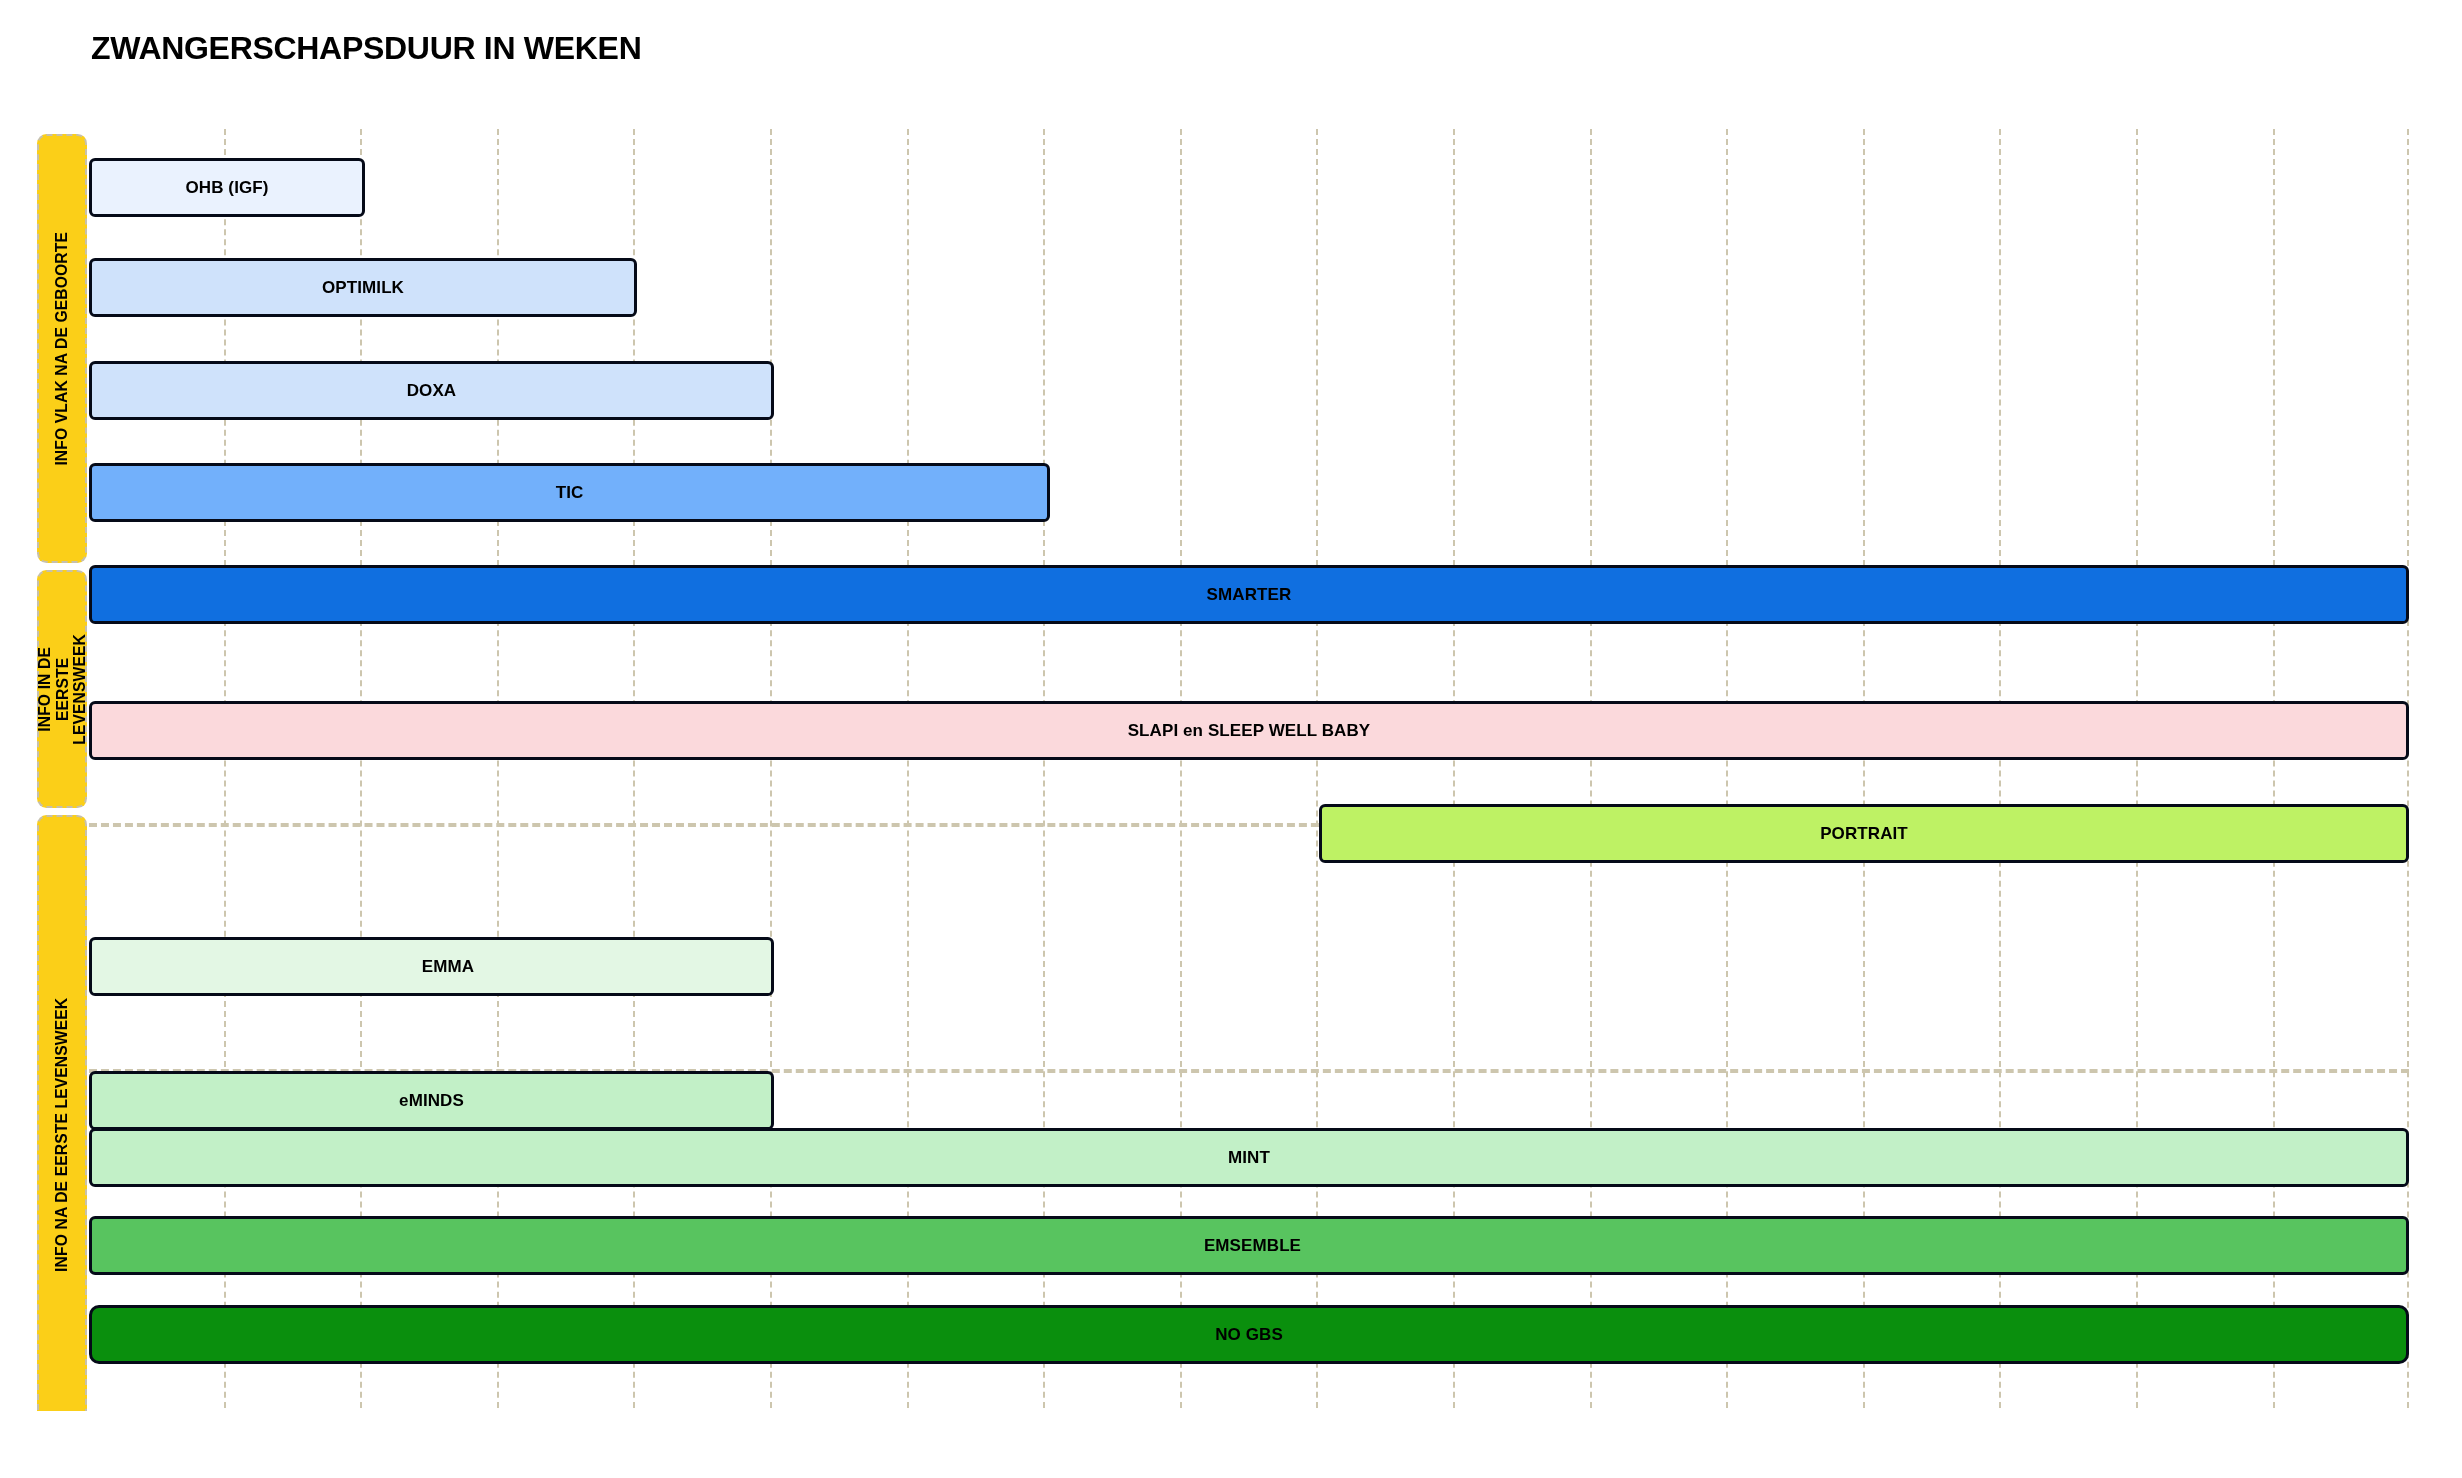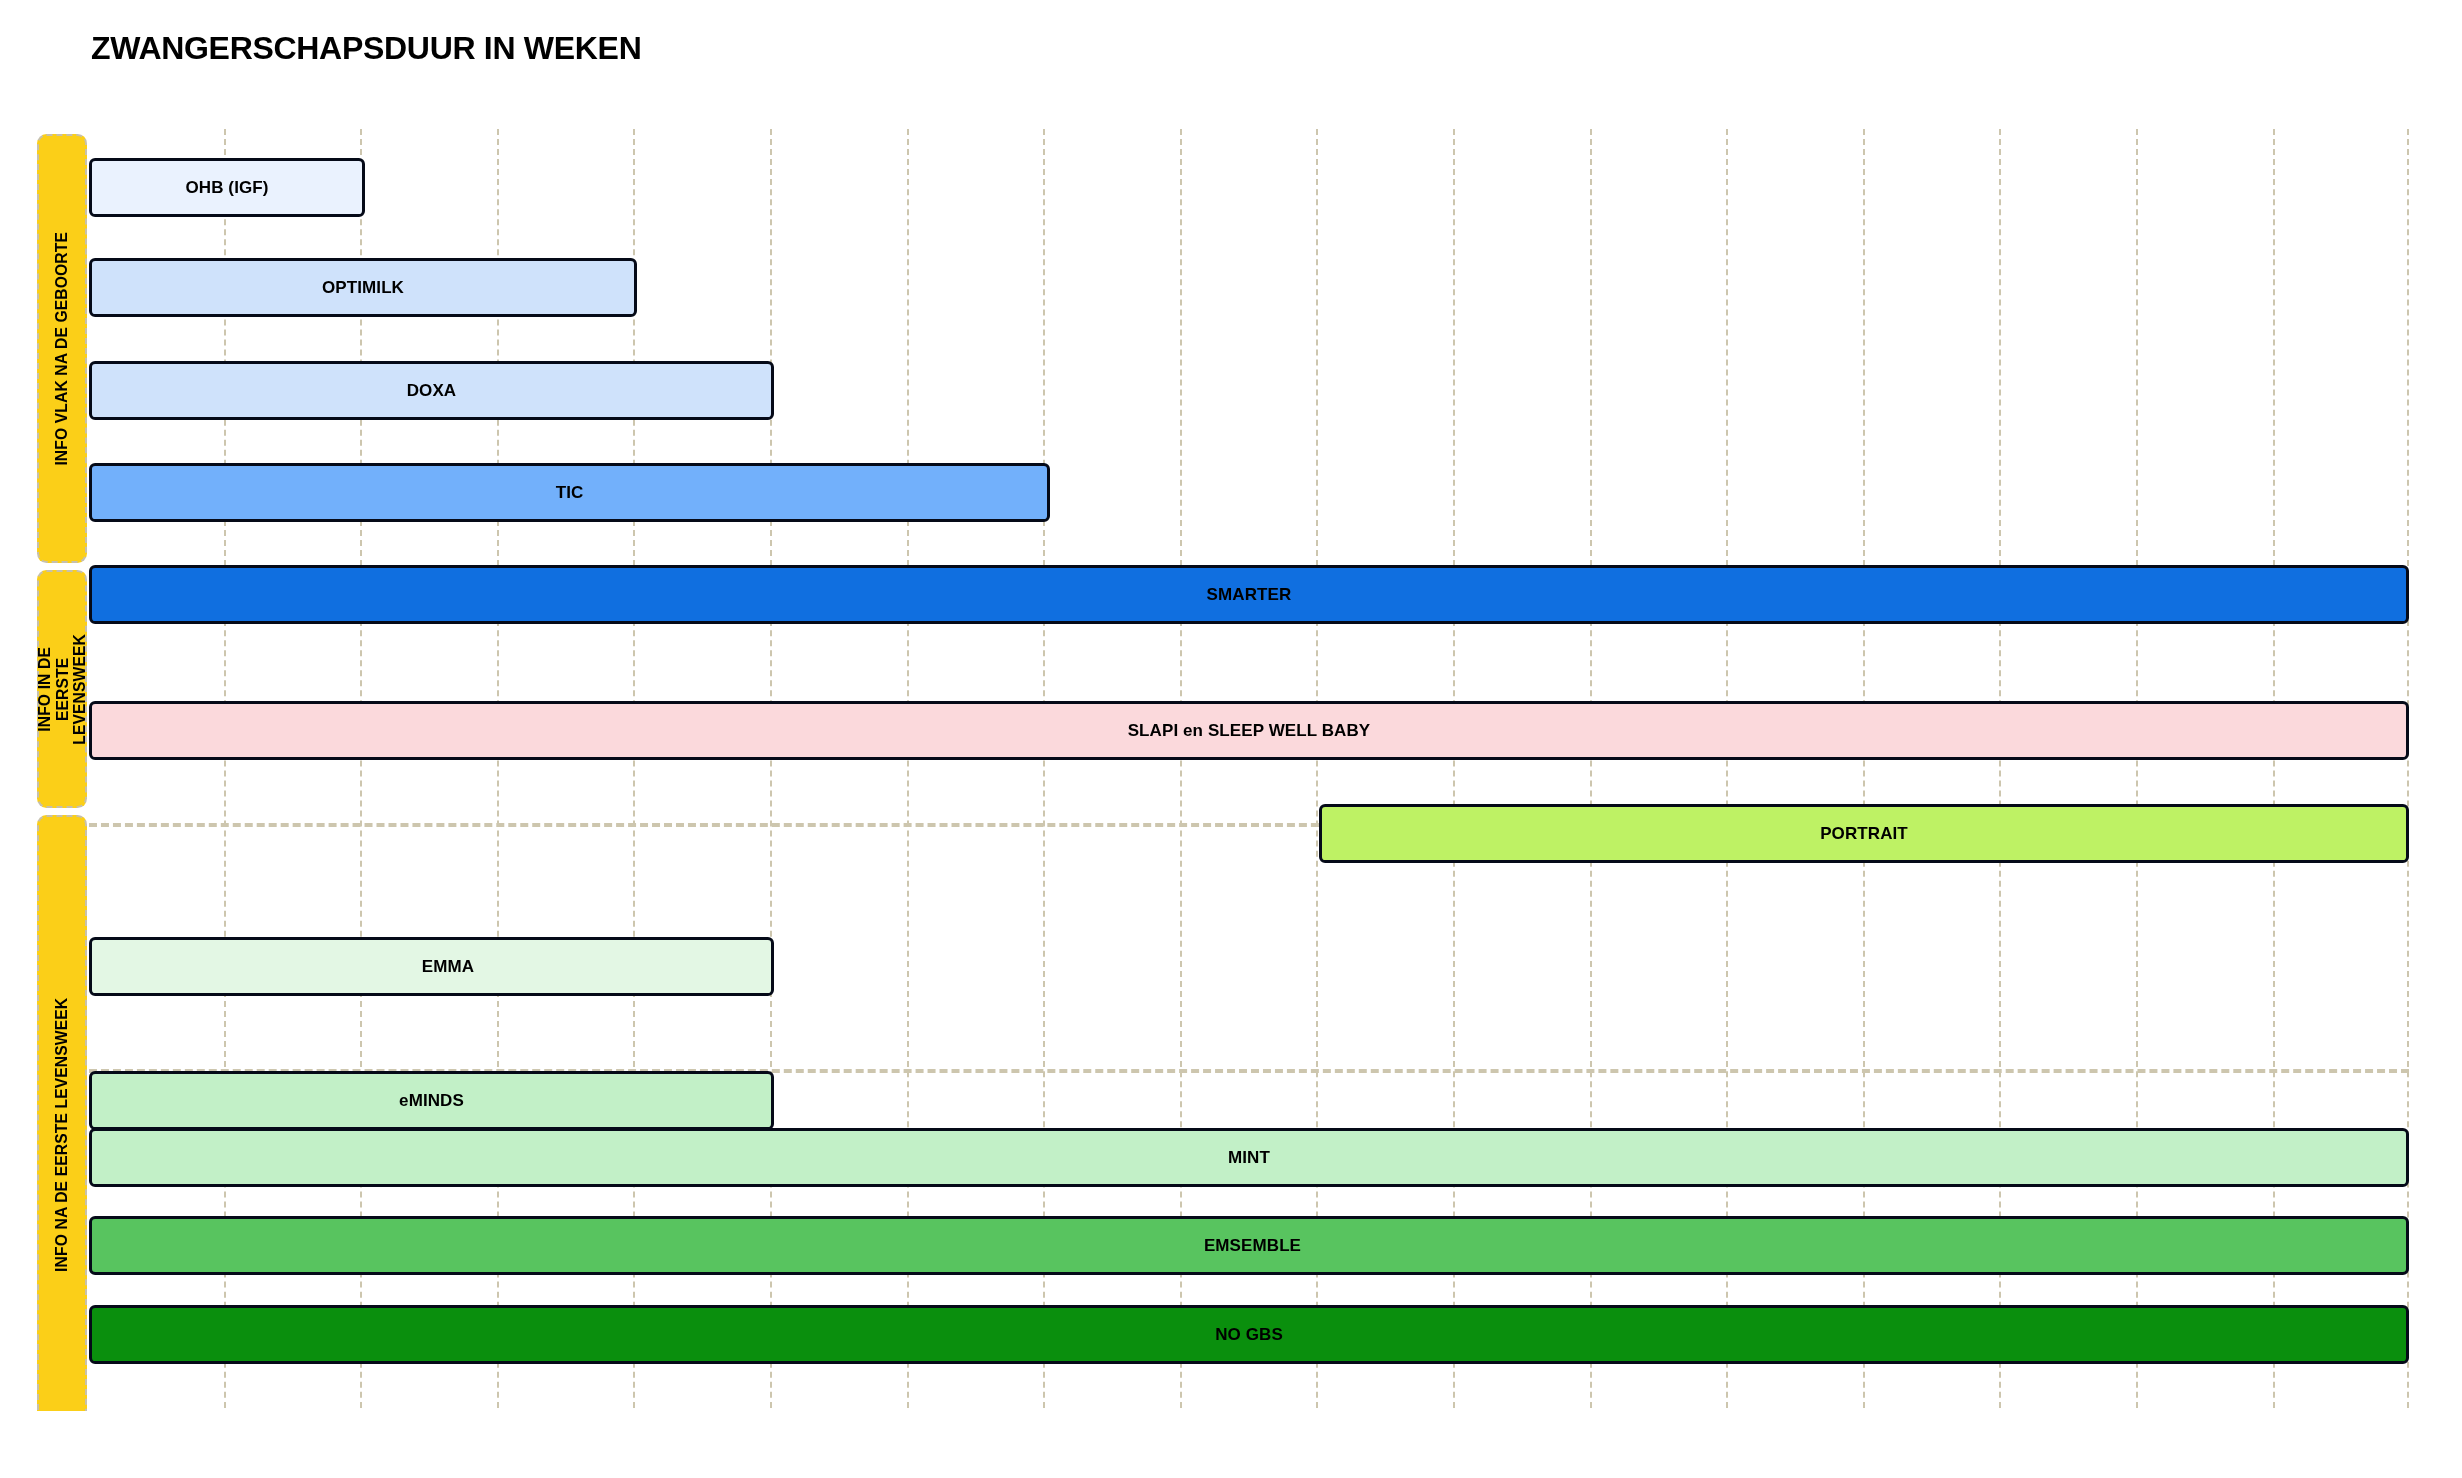--- a/index.html
+++ b/index.html
@@ -214,20 +214,20 @@
         </div>
         <div class="bar" style="left: 0px; width: 685px; top: 910px; background: rgb(194, 240, 199); margin-top: 32px;">
           <span class="bar-label">eMINDS</span>
         </div>
         <div class="bar" style="left: 0px; width: 2320px; top: 999px; background: rgb(194, 240, 199); text-align: right;">
           <span class="bar-label">MINT</span>
         </div>
         <div class="bar" style="left: 0px; width: 2320px; top: 1087px; background: rgb(88, 196, 95); padding-left: 7px;">
           <span class="bar-label">EMSEMBLE</span>
         </div>
-        <div class="bar" style="left: 0px; width: 2320px; top: 1176px; background: rgb(10, 143, 13);">
+        <div class="bar" style="left: 0px; width: 2320px; top: 1176px; background: rgb(10, 143, 13); border-radius: 10px;">
           <span class="bar-label">NO GBS</span>
         </div>
       </div>
   </div>
 
 </div>
 
 
 </body></html>

